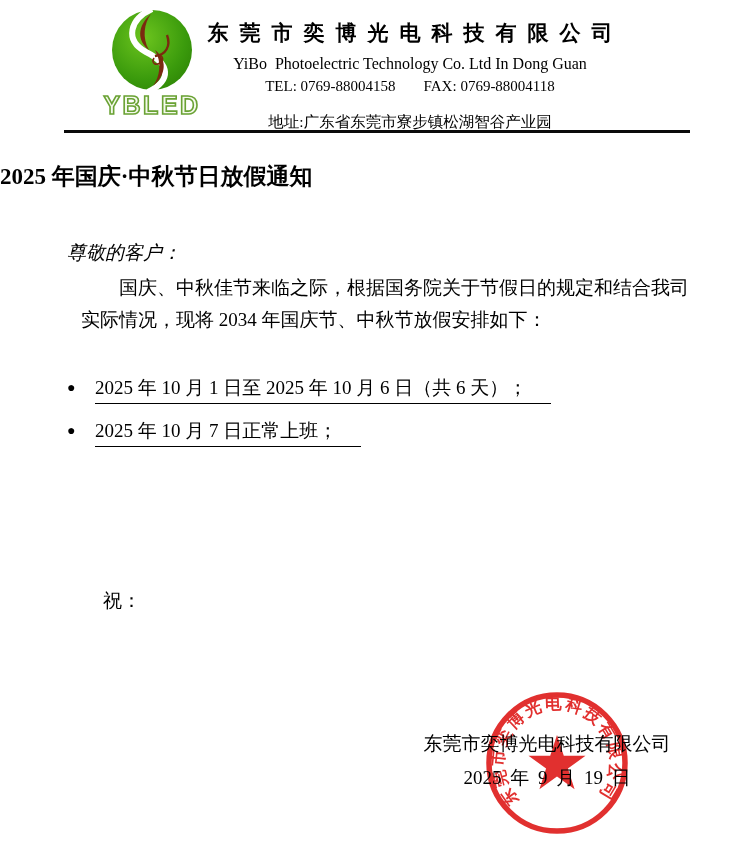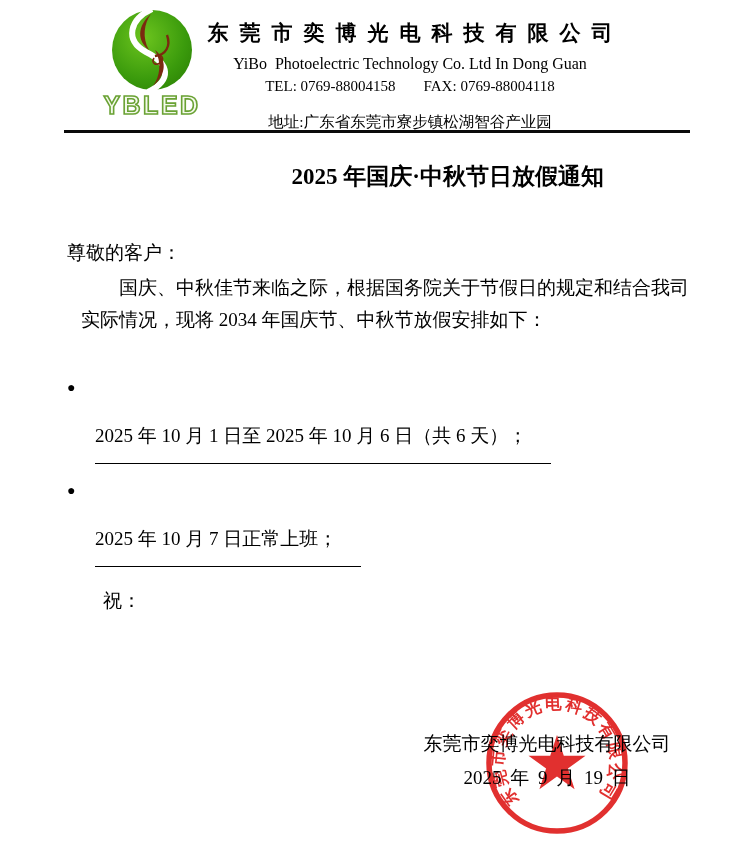--- a/index.html
+++ b/index.html
@@ -15,36 +15,35 @@
     font-size:21px;font-weight:bold;letter-spacing:11px;margin-right:-11px;
     line-height:30px;white-space:nowrap;
   }
   .company-en{font-size:16px;line-height:22px;margin-top:5px;white-space:pre;}
   .telfax{font-size:15px;line-height:20px;margin-top:1px;white-space:nowrap;font-family:Liberation Serif, serif;}
   .telfax .gap{display:inline-block;width:28px;}
   .address{font-size:15.5px;line-height:21px;margin-top:15px;white-space:nowrap;}
   .rule{position:absolute;left:64px;top:130px;width:626px;height:3px;background:#0a0a0a;}
   
   .doc-title{
-    position:absolute;left:0;top:161px;width:604px;text-align:right;
+    position:absolute;left:0;top:161px;width:604px;text-align:left;
     font-size:23px;font-weight:bold;line-height:32px;margin:0;
   }
   
-  .salutation{position:absolute;left:67px;top:240px;font-size:19px;line-height:26px;}
+  .salutation{position:absolute;left:67px;top:240px;font-size:19px;line-height:26px;font-style:italic;}
   .para1{position:absolute;left:67px;top:272px;width:616px;font-size:19px;line-height:32px;margin-left:14px;}
   .para2{position:absolute;left:67px;top:480px;width:616px;font-size:19px;line-height:33px;}
   .indent{text-indent:38px;}
   .bullets{position:absolute;left:67px;top:374px;width:616px;}
   .bullet-row{display:flex;align-items:flex-start;line-height:27px;margin-bottom:13px;}
   .bullet-dot{font-size:14px;line-height:27px;width:15px;margin-right:13px;flex:0 0 auto;}
   .bullet-text{
     font-size:19px;line-height:27px;
-    border-bottom:1.5px solid #000;padding-right:24px;padding-bottom:14px;
+    border-bottom:1.5px solid #000;padding-right:24px;padding-bottom:2px;
     white-space:pre;
-    margin-top:48px;
   }
   .wish-label{position:absolute;left:103px;top:588px;font-size:19px;line-height:26px;}
   .wish-text{position:absolute;left:155px;top:622px;font-size:19px;line-height:26px;}
   
   .sig-company{
     position:absolute;left:387px;top:731px;width:320px;text-align:center;
     font-size:19px;line-height:26px;white-space:nowrap;z-index:1;
   }
   .sig-date{
     position:absolute;left:387px;top:765px;width:320px;text-align:center;

